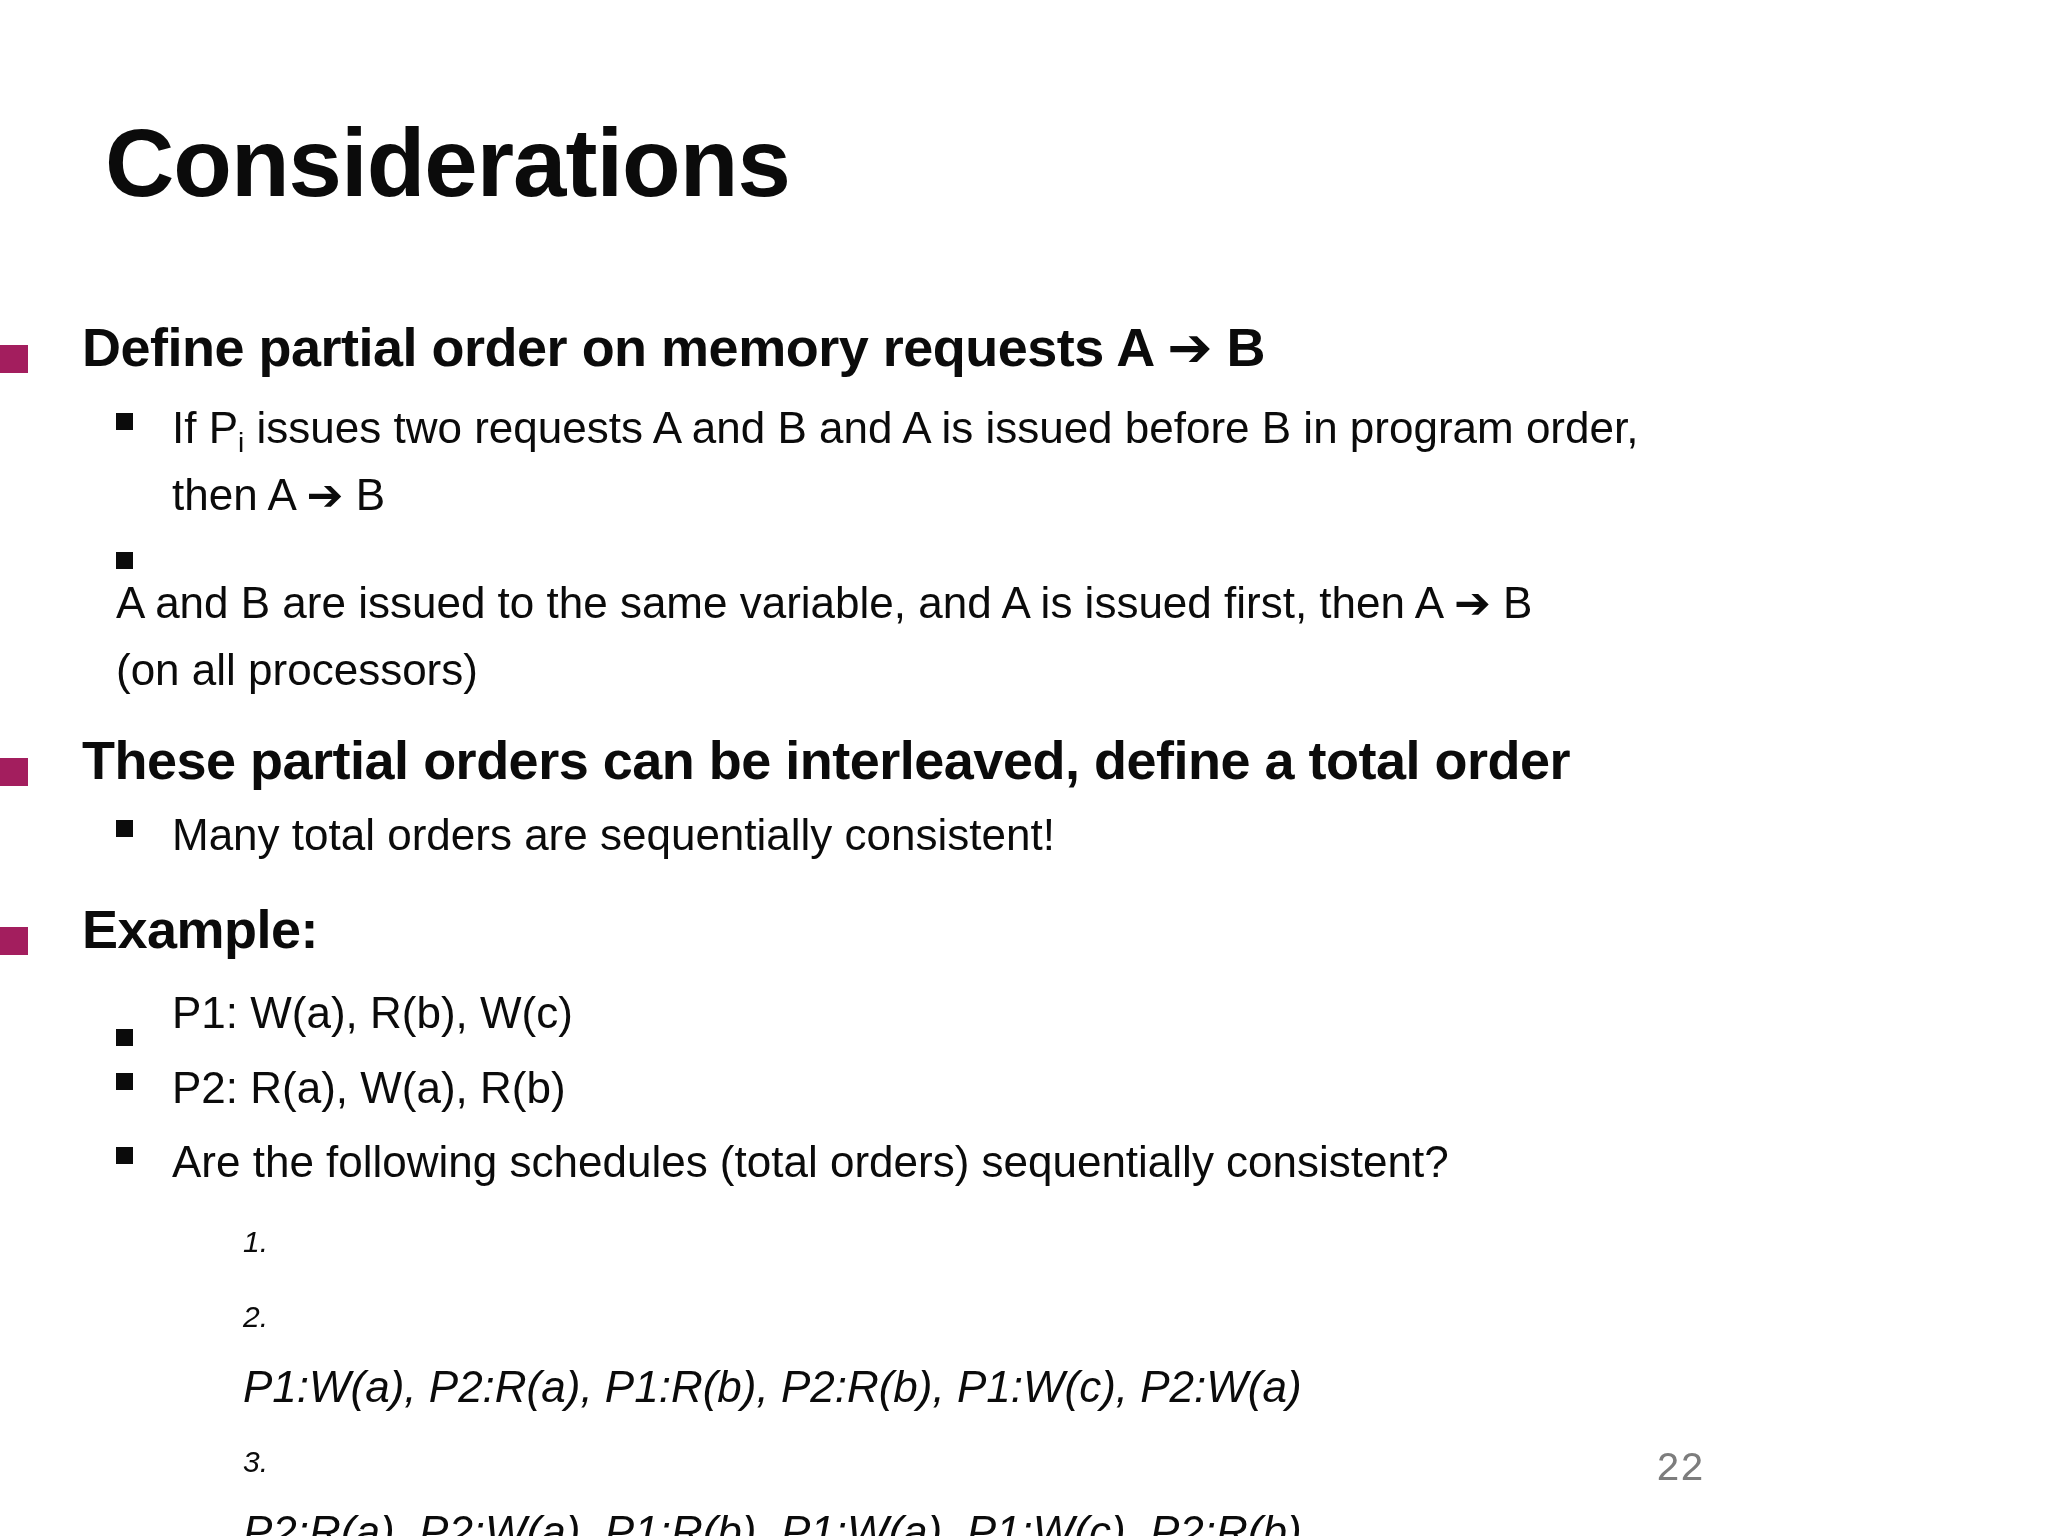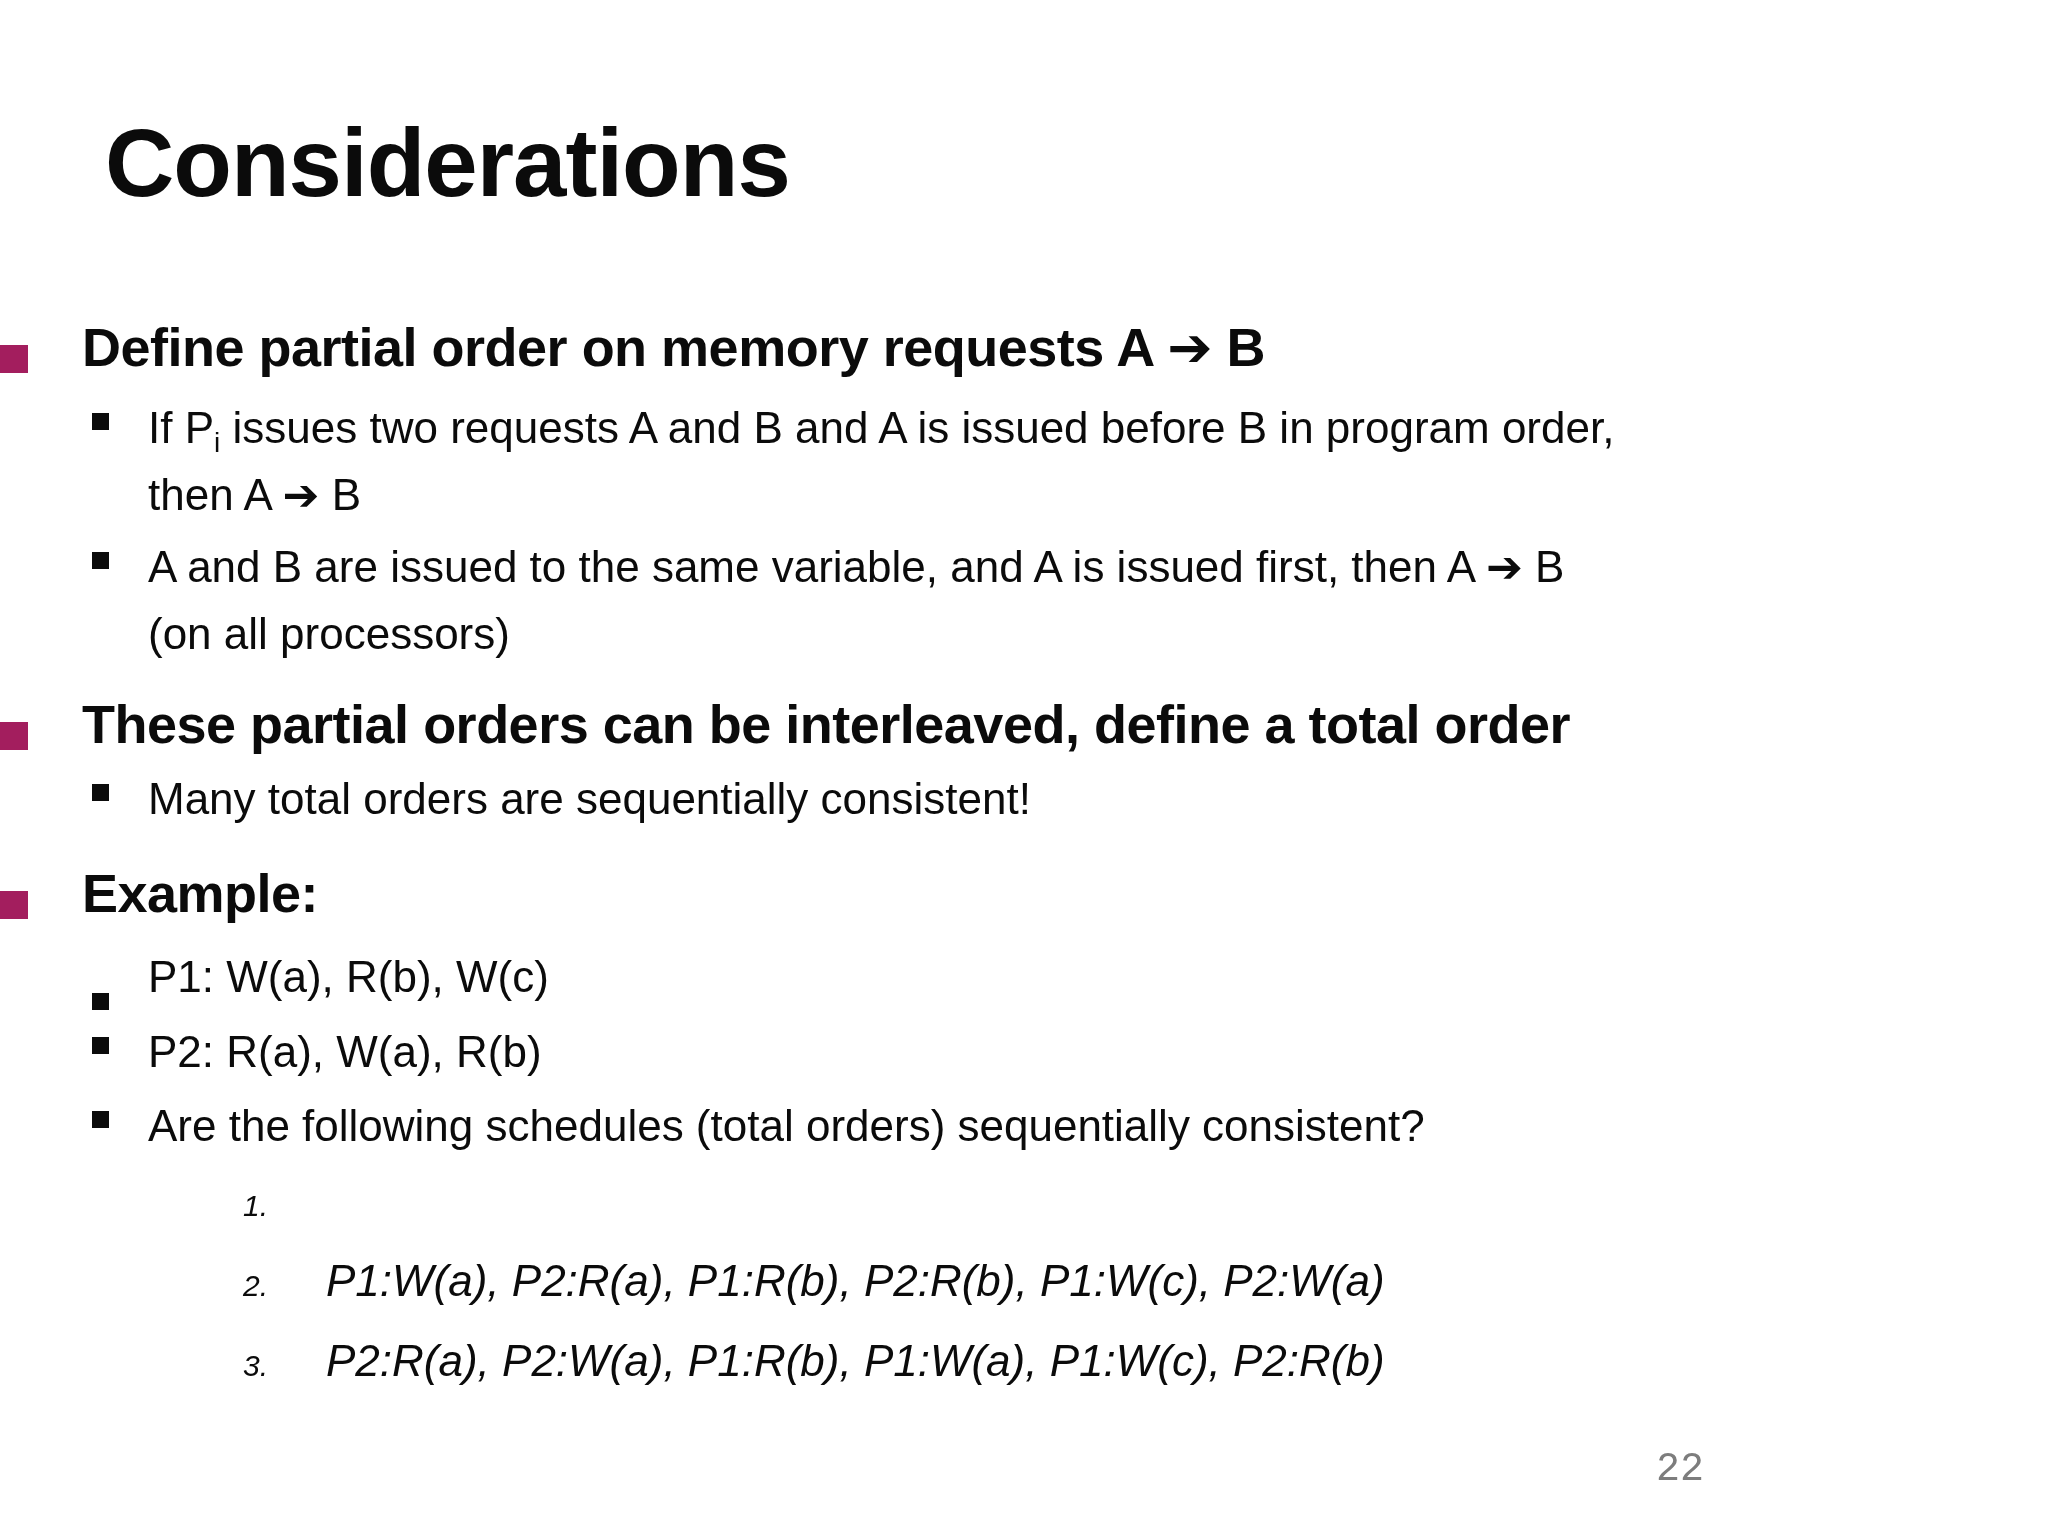--- a/index.html
+++ b/index.html
@@ -27,21 +27,21 @@
     line-height:70px;
     letter-spacing:-0.5px;
   }
   .sq1{
     width:28px;height:28px;
     background:var(--accent,#a31e5e);
     margin:33px 54px 0 0;
     flex:none;
   }
   .l2{
-    padding-left:92px;
+    padding-left:116px;
     font-size:44px;
     line-height:67px;
   }
   .sq2{
     width:17px;height:17px;
     background:#0b0b0b;
     margin:19px 39px 0 0;
     flex:none;
   }
   .numrow{
@@ -63,21 +63,21 @@
     line-height:0;
   }
   .mt96{margin-top:96px;}
   .mt26{margin-top:26px;}
   .mt22{margin-top:22px;}
   .mt15{margin-top:15px;align-items:flex-end;}
   .mt12{margin-top:12px;}
   .mt8{margin-top:8px;}
   .mt7{margin-top:7px;}
   .mt6{margin-top:6px;}
-  .mt5{margin-top:5px;}
+  .mt5{margin-top:5px;flex-direction:column;}
   .pagenum{
     position:absolute;
     top:1448px;
     right:40px;
     font-size:40px;
     line-height:44px;
     color:var(--muted,#7d7d7d);
     font-family:Liberation Mono, monospace;
   }
 </style>

